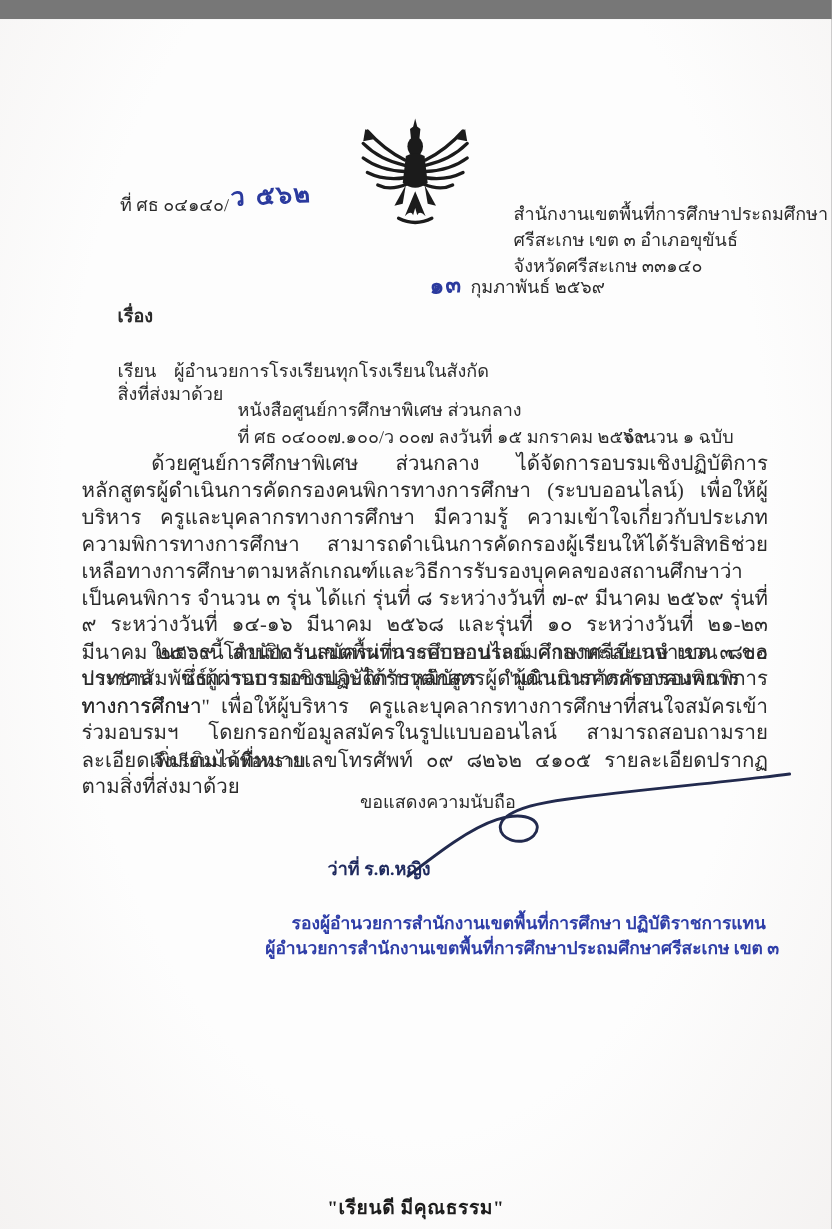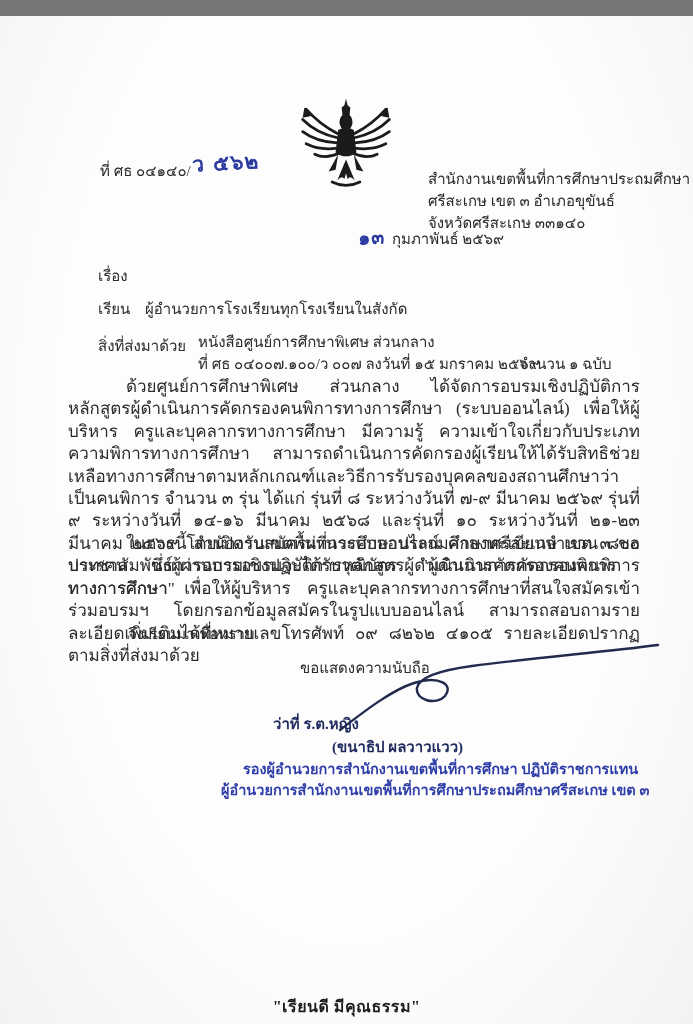--- a/index.html
+++ b/index.html
@@ -81,46 +81,45 @@
 
   <div class="abs label" style="left:428px;top:152px;line-height:22px;">
     <div>สำนักงานเขตพื้นที่การศึกษาประถมศึกษา</div>
     <div>ศรีสะเกษ เขต ๓ อำเภอขุขันธ์</div>
     <div>จังหวัดศรีสะเกษ ๓๓๑๔๐</div>
   </div>
 
   <div class="abs hand" style="left:358px;top:206px;font-size:19px;">๑๓</div>
   <div class="abs label" style="left:392px;top:211px;">กุมภาพันธ์ ๒๕๖๙</div>
 
-  <div class="abs label" style="left:98px;top:248px;">เรื่อง</div>
+  <div class="abs label" style="left:98px;top:235px;font-weight:bold;">เรื่อง</div>
 
   <div class="abs label" style="left:98px;top:281px;">เรียน</div>
   <div class="abs label" style="left:145px;top:281px;">ผู้อำนวยการโรงเรียนทุกโรงเรียนในสังกัด</div>
 
-  <div class="abs label" style="left:98px;top:318px;">สิ่งที่ส่งมาด้วย</div>
+  <div class="abs label" style="left:98px;top:300px;">สิ่งที่ส่งมาด้วย</div>
   <div class="abs label" style="left:198px;top:314px;">หนังสือศูนย์การศึกษาพิเศษ ส่วนกลาง</div>
   <div class="abs label" style="left:198px;top:336px;text-align:right;">ที่ ศธ ๐๔๐๐๗.๑๐๐/ว ๐๐๗ ลงวันที่ ๑๕ มกราคม ๒๕๖๙</div>
   <div class="abs label" style="left:519px;top:336px;">จำนวน ๑ ฉบับ</div>
 
   <div class="abs para" style="left:68px;top:360px;">ด้วยศูนย์การศึกษาพิเศษ ส่วนกลาง ได้จัดการอบรมเชิงปฏิบัติการหลักสูตรผู้ดำเนินการคัดกรองคนพิการทางการศึกษา (ระบบออนไลน์) เพื่อให้ผู้บริหาร ครูและบุคลากรทางการศึกษา มีความรู้ ความเข้าใจเกี่ยวกับประเภทความพิการทางการศึกษา สามารถดำเนินการคัดกรองผู้เรียนให้ได้รับสิทธิช่วยเหลือทางการศึกษาตามหลักเกณฑ์และวิธีการรับรองบุคคลของสถานศึกษาว่าเป็นคนพิการ จำนวน ๓ รุ่น ได้แก่ รุ่นที่ ๘ ระหว่างวันที่ ๗-๙ มีนาคม ๒๕๖๙ รุ่นที่ ๙ ระหว่างวันที่ ๑๔-๑๖ มีนาคม ๒๕๖๘ และรุ่นที่ ๑๐ ระหว่างวันที่ ๒๑-๒๓ มีนาคม ๒๕๖๙ โดยเปิดรับสมัครผ่านระบบออนไลน์ ค่าลงทะเบียนจำนวน ๘๐๐ บาท/คน ซึ่งผู้ผ่านการอบรมจะได้รับวุฒิบัตร "ผู้ดำเนินการคัดกรองคนพิการทางการศึกษา"</div>
 
   <div class="abs para" style="left:68px;top:517px;">ในการนี้ สำนักงานเขตพื้นที่การศึกษาประถมศึกษาศรีสะเกษ เขต ๓ ขอประชาสัมพันธ์การอบรมเชิงปฏิบัติการหลักสูตรผู้ดำเนินการคัดกรองคนพิการทางการศึกษา เพื่อให้ผู้บริหาร ครูและบุคลากรทางการศึกษาที่สนใจสมัครเข้าร่วมอบรมฯ โดยกรอกข้อมูลสมัครในรูปแบบออนไลน์ สามารถสอบถามรายละเอียดเพิ่มเติมได้ที่หมายเลขโทรศัพท์ ๐๙ ๘๒๖๒ ๔๑๐๕ รายละเอียดปรากฏตามสิ่งที่ส่งมาด้วย</div>
 
   <div class="abs label" style="left:128px;top:606px;">จึงเรียนมาเพื่อทราบ</div>
 
   <div class="abs label" style="left:300px;top:640px;">ขอแสดงความนับถือ</div>
 
   <div class="abs" style="left:318px;top:622px;width:352px;height:100px;">
     <svg viewBox="0 0 352 100" width="352" height="100">
       <path d="M22 92 C48 72 74 52 96 45 C122 37 136 47 127 58 C118 68 97 62 99 50 C101 39 124 32 154 28 C214 20 286 14 340 7" fill="none" stroke="#222a4e" stroke-width="2.4" stroke-linecap="round"></path>
     </svg>
   </div>
 
   <div class="abs label navy" style="left:273px;top:696px;">ว่าที่ ร.ต.หญิง</div>
-  <div class="abs label navy" style="left:332px;top:719px;">(ขนาธิป ผลวาวแวว)</div>
   <div class="abs label blue" style="left:243px;top:741px;font-size:14.5px;">รองผู้อำนวยการสำนักงานเขตพื้นที่การศึกษา ปฏิบัติราชการแทน</div>
   <div class="abs label blue" style="left:221px;top:762px;font-size:14.5px;">ผู้อำนวยการสำนักงานเขตพื้นที่การศึกษาประถมศึกษาศรีสะเกษ เขต ๓</div>
 
 
   <div class="abs motto" style="left:0;top:978px;">"เรียนดี มีคุณธรรม"</div>
 
   <div class="abs bottom-artifact" style="left:96px;top:1018px;"></div>
 
 </div>
 

